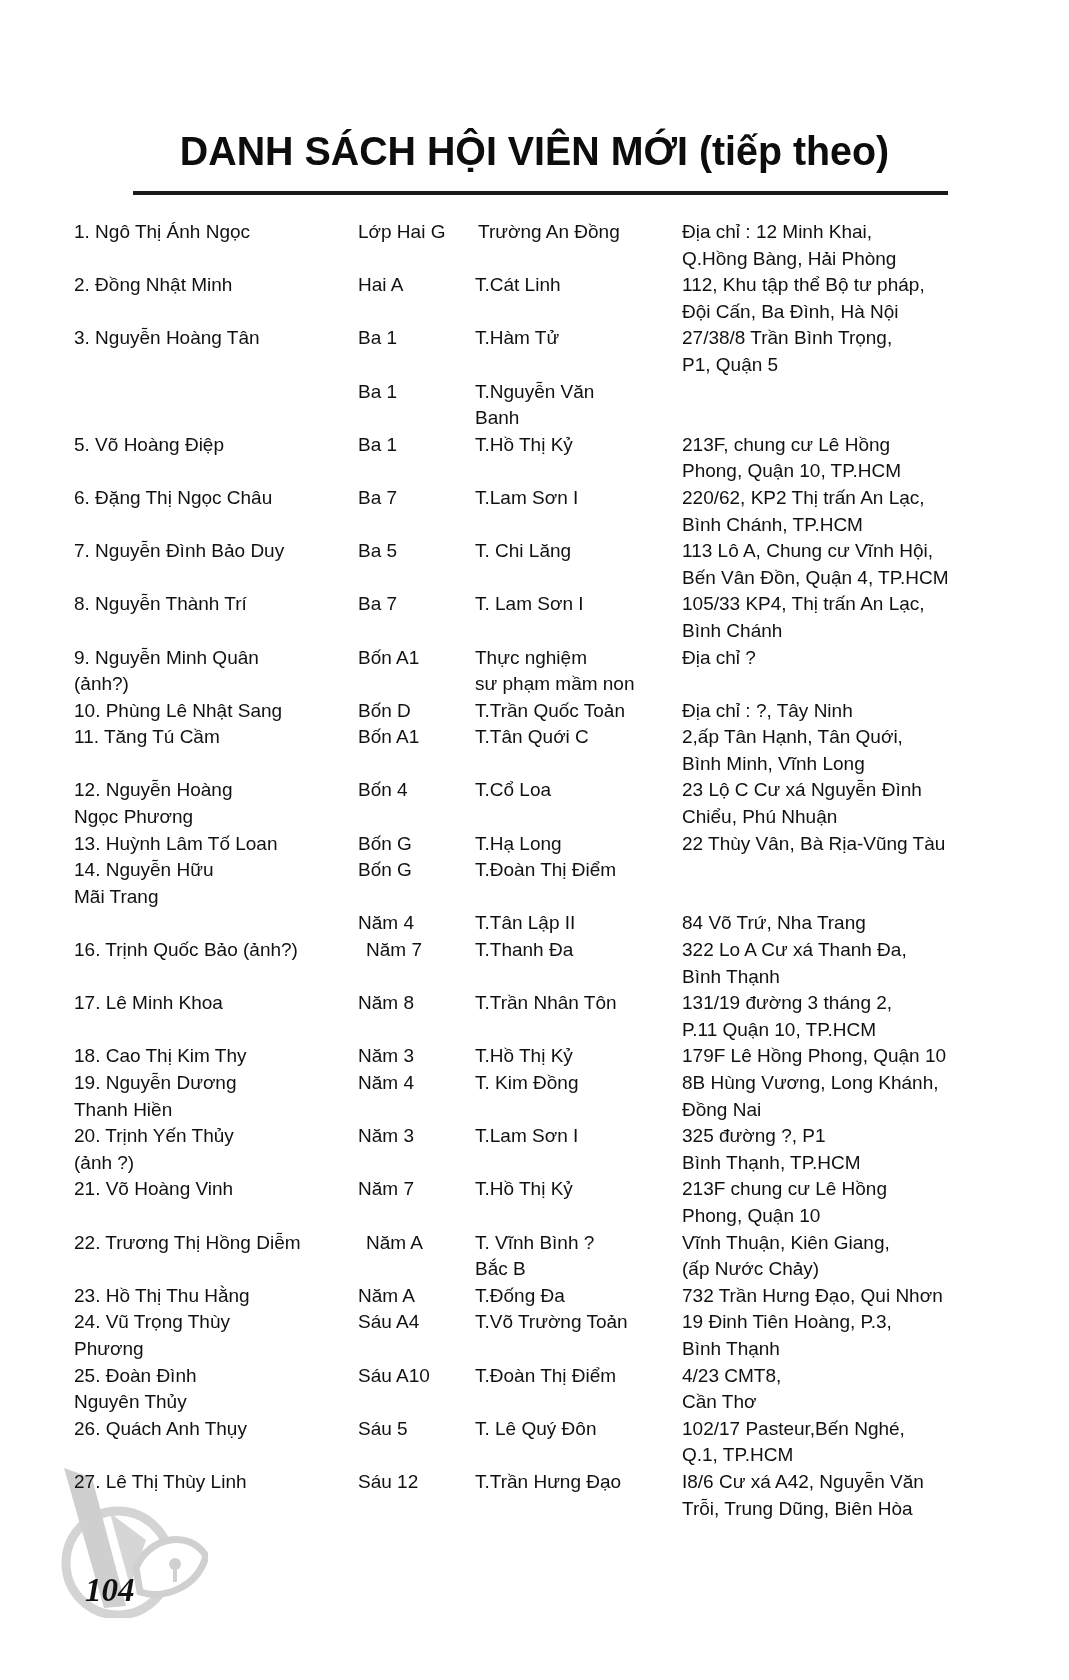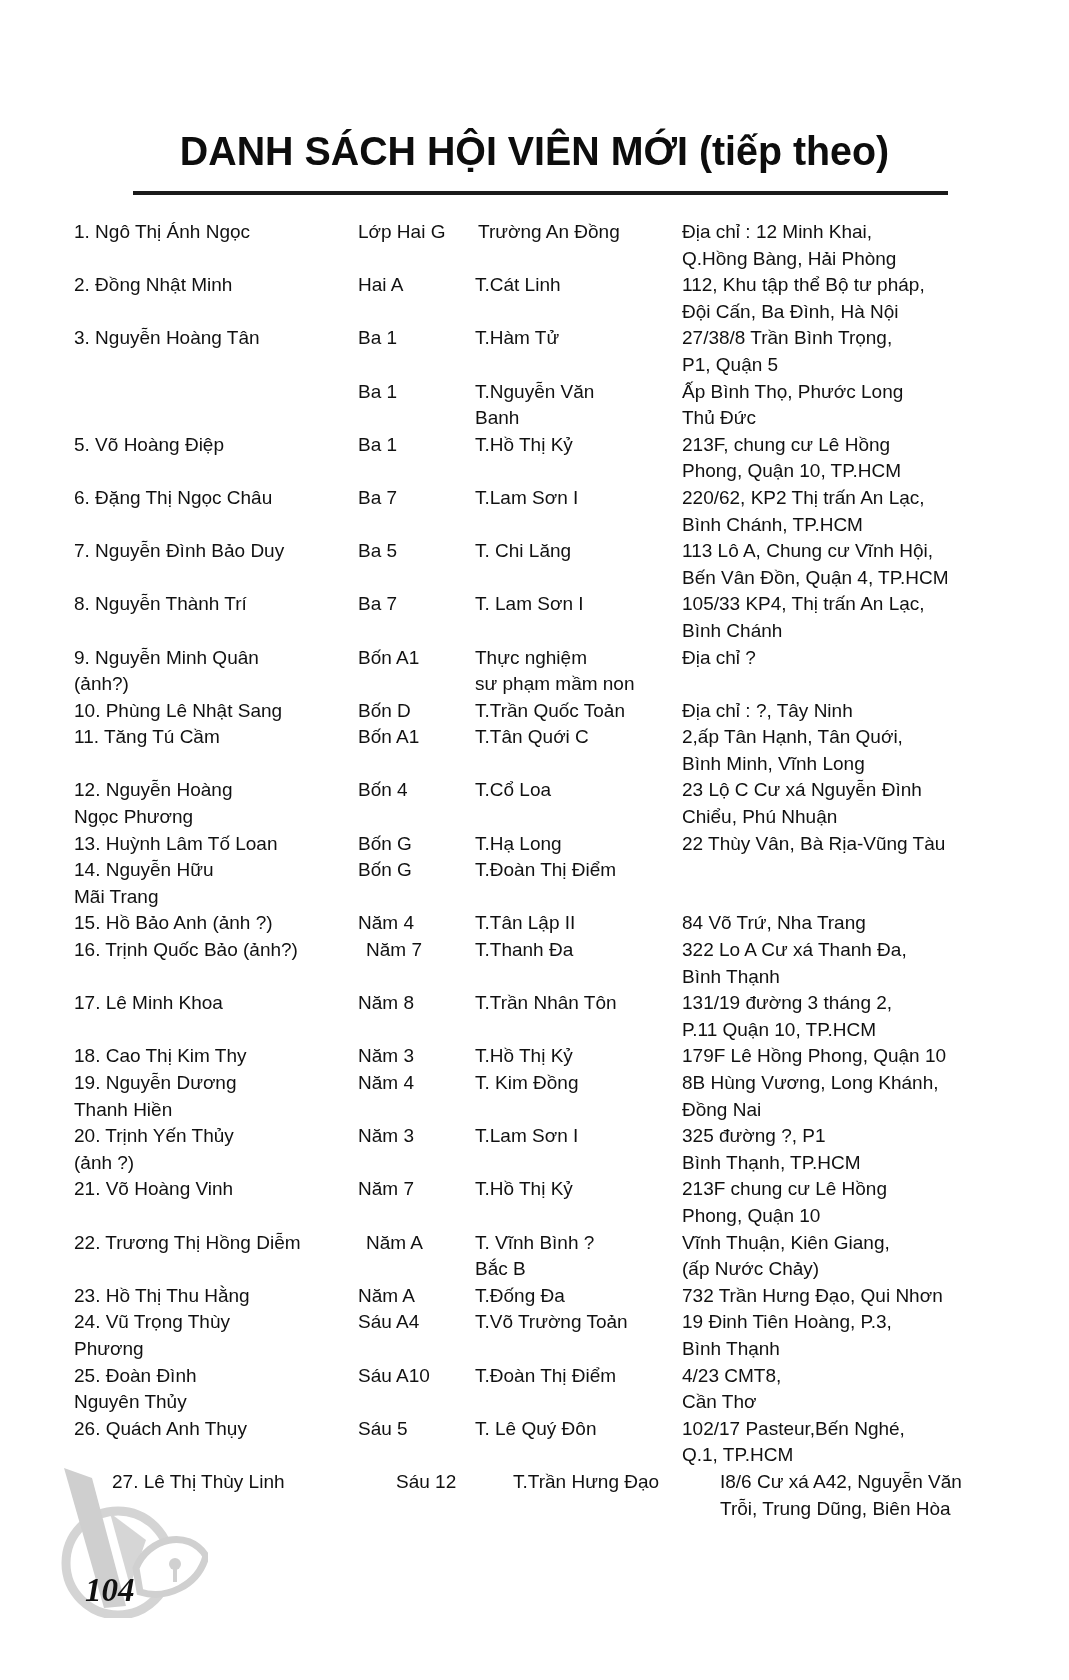--- a/index.html
+++ b/index.html
@@ -68,22 +68,20 @@
       <div class="cell c-name">3. Nguyễn Hoàng Tân</div>
       <div class="cell c-class">Ba 1</div>
       <div class="cell c-school">T.Hàm Tử</div>
       <div class="cell c-addr">27/38/8 Trần Bình Trọng,
 P1, Quận 5</div>
     </div>
     <div class="row" style="height: 53.2px;">
       <div class="cell c-class">Ba 1</div>
       <div class="cell c-school">T.Nguyễn Văn
 Banh</div>
-      <div class="cell c-addr">Ấp Bình Thọ, Phước Long
-Thủ Đức</div>
     </div>
     <div class="row" style="height: 53.2px;">
       <div class="cell c-name">5. Võ Hoàng Điệp</div>
       <div class="cell c-class">Ba 1</div>
       <div class="cell c-school">T.Hồ Thị Kỷ</div>
       <div class="cell c-addr">213F, chung cư Lê Hồng
 Phong, Quận 10, TP.HCM</div>
     </div>
     <div class="row" style="height: 53.2px;">
       <div class="cell c-name">6. Đặng Thị Ngọc Châu</div>
@@ -141,21 +139,20 @@
       <div class="cell c-school">T.Hạ Long</div>
       <div class="cell c-addr">22 Thùy Vân, Bà Rịa-Vũng Tàu</div>
     </div>
     <div class="row" style="height: 53.2px;">
       <div class="cell c-name">14. Nguyễn Hữu
 Mãi Trang</div>
       <div class="cell c-class">Bốn G</div>
       <div class="cell c-school">T.Đoàn Thị Điểm</div>
     </div>
     <div class="row" style="height: 26.6px;">
-      <div class="cell c-name">15. Hồ Bảo Anh (ảnh ?)</div>
       <div class="cell c-class">Năm 4</div>
       <div class="cell c-school">T.Tân Lập II</div>
       <div class="cell c-addr">84 Võ Trứ, Nha Trang</div>
     </div>
     <div class="row" style="height: 53.2px;">
       <div class="cell c-name">16. Trịnh Quốc Bảo (ảnh?)</div>
       <div class="cell c-class" style="left: 366px;">Năm 7</div>
       <div class="cell c-school">T.Thanh Đa</div>
       <div class="cell c-addr">322 Lo A Cư xá Thanh Đa,
 Bình Thạnh</div>
@@ -226,21 +223,21 @@
       <div class="cell c-addr">4/23 CMT8,
 Cần Thơ</div>
     </div>
     <div class="row" style="height: 53.2px;">
       <div class="cell c-name">26. Quách Anh Thụy</div>
       <div class="cell c-class">Sáu 5</div>
       <div class="cell c-school">T. Lê Quý Đôn</div>
       <div class="cell c-addr">102/17 Pasteur,Bến Nghé,
 Q.1, TP.HCM</div>
     </div>
-    <div class="row" style="height: 53.2px; margin-left: 38px;">
+    <div class="row" style="height: 53.2px;">
       <div class="cell c-name">27. Lê Thị Thùy Linh</div>
       <div class="cell c-class">Sáu 12</div>
       <div class="cell c-school">T.Trần Hưng Đạo</div>
       <div class="cell c-addr">I8/6 Cư xá A42, Nguyễn Văn
 Trỗi, Trung Dũng, Biên Hòa</div>
     </div>
   </div>
 
 <div class="page-num">104</div>
 

